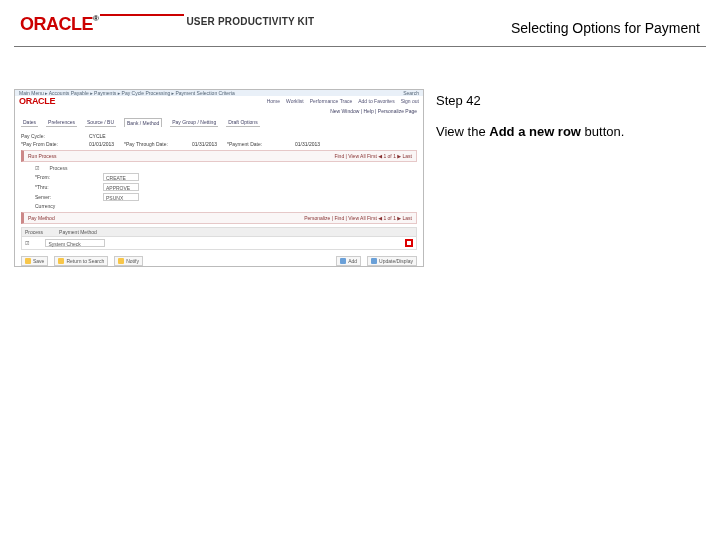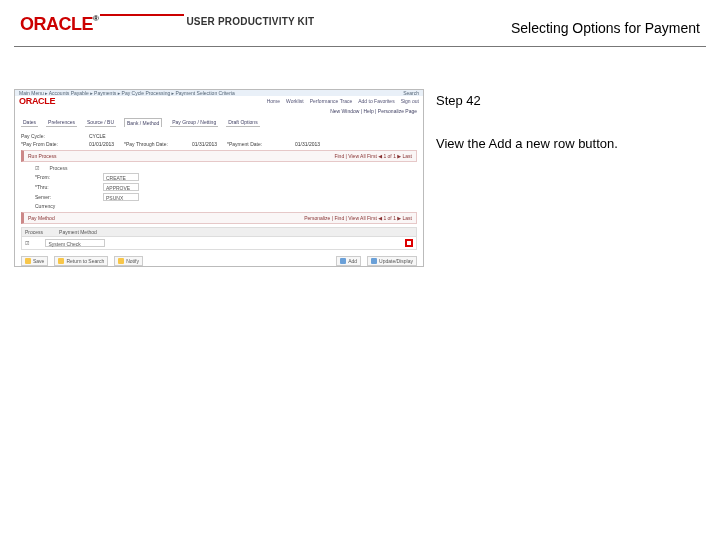--- a/index.html
+++ b/index.html
@@ -30,22 +30,22 @@
   .ss-form-block { margin-left: 14px; }
   .ss-input { display: inline-block; border: 1px solid #ccc; background: #fff; height: 8px; min-width: 36px; padding: 0 2px; font-size: 5px; line-height: 8px; }
   .ss-grid-header { display: flex; background: #efefef; border: 1px solid #ddd; font-size: 5px; padding: 1px 3px; gap: 16px; margin-top: 2px; }
   .ss-grid-row { display: flex; border: 1px solid #ddd; border-top: none; padding: 2px 3px; gap: 16px; align-items: center; font-size: 5px; }
   .ss-red-box { width: 8px; height: 8px; border: 2px solid #d00; margin-left: auto; }
   .ss-buttons { display: flex; gap: 6px; margin-top: 4px; padding: 2px 0; }
   .ss-btn { display: inline-flex; align-items: center; gap: 2px; border: 1px solid #ccc; background: #f7f7f7; padding: 1px 3px; font-size: 5px; color: #555; }
   .ss-btn .ico { width: 6px; height: 6px; background: #f7c64a; display: inline-block; border-radius: 1px; }
   .ss-btn.blue .ico { background: #6aa0d8; }
   .instructions { flex: 1; padding-top: 4px; font-size: 13px; }
-  .step-num { margin-bottom: 28px; }
-  .bold { font-weight: normal; }
+  .step-num { margin-bottom: 16px; }
+  .bold { font-weight: bold; }
 </style>
 </head>
 <body>
 
 <div class="header">
   <div class="brand">
     <div class="oracle-logo">
       <span>ORACLE</span><span class="tm">®</span>
     </div>
     <div class="brand-underline"></div>

